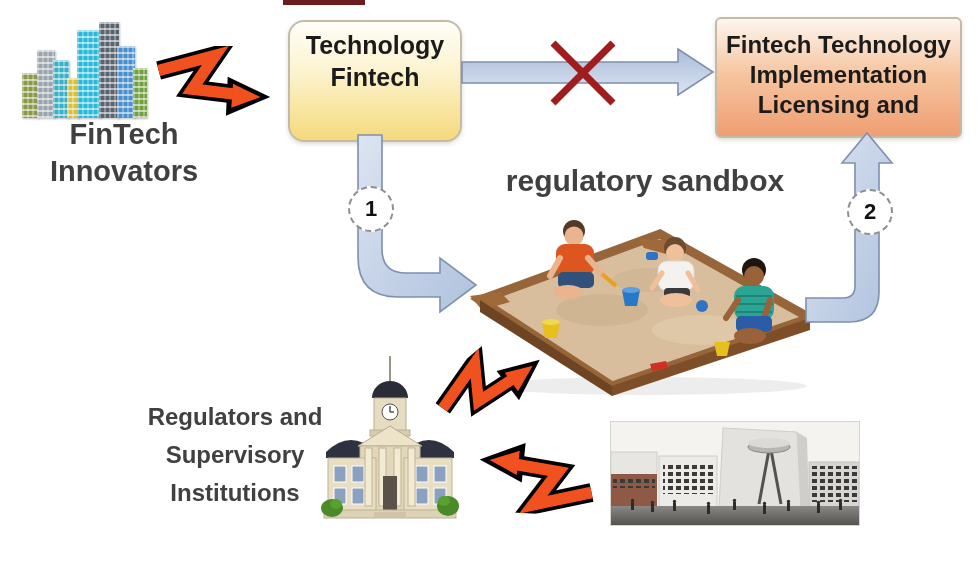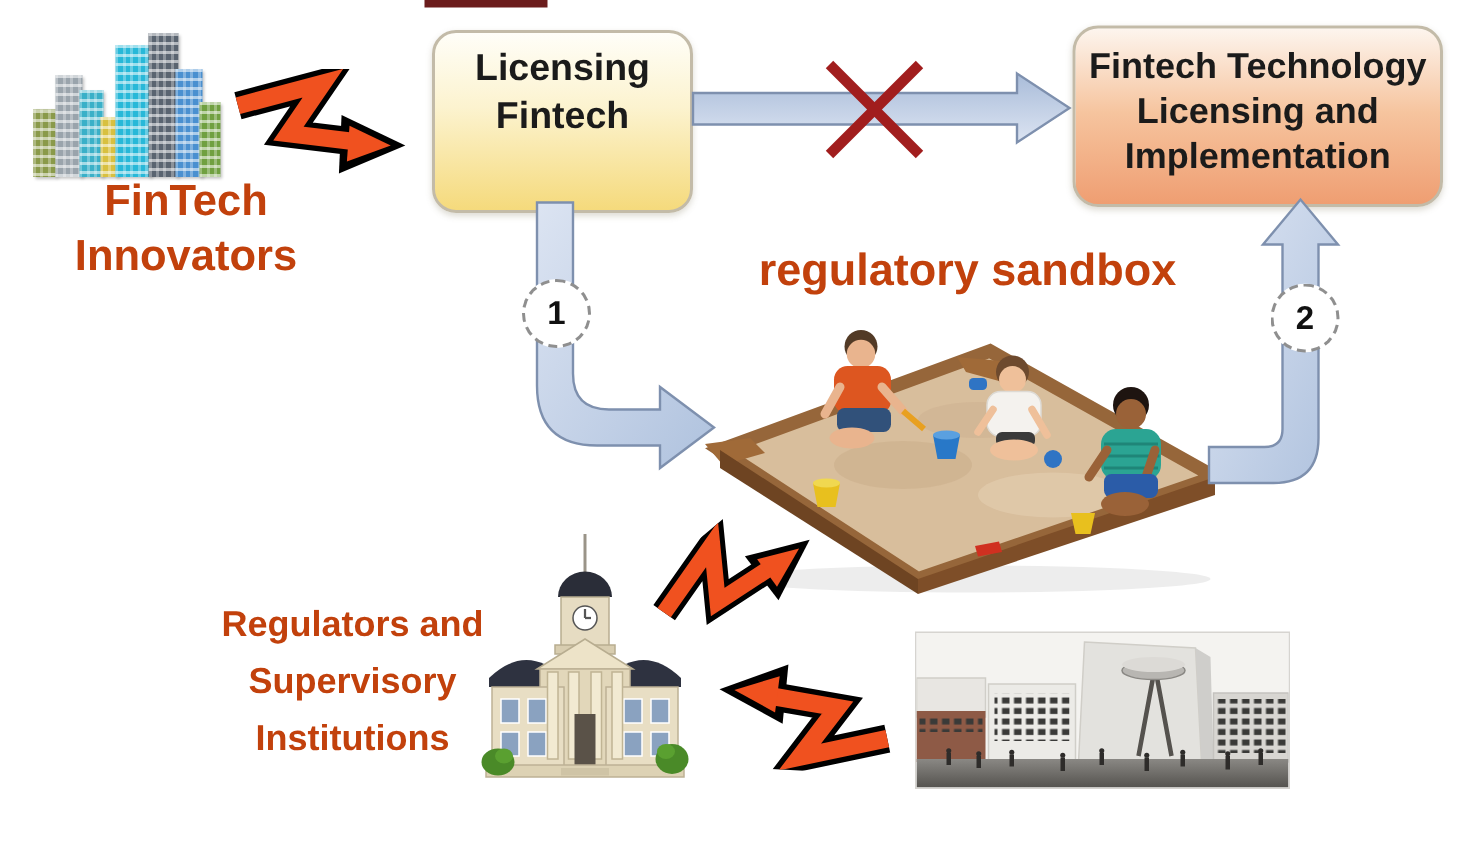--- a/index.html
+++ b/index.html
@@ -14,23 +14,23 @@
   }
   .node .ln{display:block;}
   #disruptive-node{
     left:288px;top:20px;width:170px;height:111px;
     background:linear-gradient(#fffef8,#fcf3cf 42%,#f5da7c);
     font-size:25px;line-height:32px;padding-top:7px;
   }
   #licensing-node{
     left:715px;top:17px;width:243px;height:106px;
     background:linear-gradient(#fdf5ee,#f6c49e 48%,#ef9e72);
-    font-size:24px;line-height:30px;padding-top:11px;border-radius:17px;text-align:center;
-  }
-  .biglabel{text-align:center;font-weight:bold;color:#c2410c;}
+    font-size:24px;line-height:30px;padding-top:11px;border-radius:6px;text-align:center;
+  }
+  .biglabel{text-align:center;font-weight:bold;color:#404040;}
   #fintech-label{left:12px;top:116px;width:224px;font-size:29px;line-height:37px;}
   #sandbox-label{left:505px;top:164px;width:280px;font-size:30px;line-height:34px;font-weight:bold;}
   #regulators-label{left:113px;top:398px;width:244px;font-size:24px;line-height:38px;}
   #research-label{left:602px;top:526px;width:248px;font-size:29px;line-height:34px;}
   .stepcircle{
     width:42px;height:42px;border-radius:50%;background:#fff;
     border:2px dashed #8f8f8f;display:flex;align-items:center;justify-content:center;
     font-size:22px;font-weight:bold;color:#111;
   }
   #step1-badge{left:348px;top:186px;}
@@ -81,43 +81,43 @@
   </div>
 
   <svg class="abs" id="bolt1" style="left:148px;top:46px;" width="124" height="72" viewBox="0 0 140 80">
     <path d="M12,27 L76,10 L50,48 L100,54" fill="none" stroke="#000" stroke-width="21" stroke-linejoin="miter" stroke-miterlimit="8"></path>
     <polygon points="90,34 138,57 88,78" fill="#000"></polygon>
     <path d="M12,27 L76,10 L50,48 L100,54" fill="none" stroke="#F0511F" stroke-width="13" stroke-linejoin="miter" stroke-miterlimit="8"></path>
     <polygon points="96,42 127,57 94,69" fill="#F0511F"></polygon>
   </svg>
 
   <div class="abs node" id="disruptive-node">
-    <span class="ln">Licensing</span>
+    <span class="ln">Technology</span>
     <span class="ln">Fintech</span>
   </div>
 
   <svg class="abs" style="left:460px;top:45px;" width="256" height="56" viewBox="0 0 256 56">
     <defs>
       <linearGradient id="gh" x1="0" y1="0" x2="0" y2="1">
         <stop offset="0" stop-color="#A9BCD9"></stop>
           <stop offset="1" stop-color="#DCE4F2"></stop>
       </linearGradient>
     </defs>
     <path d="M2,17 L218,17 L218,4 L253,27 L218,50 L218,38 L2,38 Z" fill="url(#gh)" stroke="#7E90AE" stroke-width="1.6"></path>
   </svg>
 
   <svg class="abs" style="left:546px;top:36px;" width="74" height="74" viewBox="0 0 74 74">
     <line x1="7" y1="7" x2="67" y2="67" stroke="#A11D1D" stroke-width="7"></line>
     <line x1="67" y1="7" x2="7" y2="67" stroke="#A11D1D" stroke-width="7"></line>
   </svg>
 
   <div class="abs node" id="licensing-node">
     <span class="ln">Fintech Technology</span>
+    <span class="ln">Implementation</span>
     <span class="ln">Licensing and</span>
-    <span class="ln">Implementation</span>
   </div>
 
   <svg class="abs" style="left:352px;top:130px;" width="132" height="190" viewBox="0 0 132 190">
     <defs>
       <linearGradient id="ge1" x1="0" y1="0" x2="1" y2="1">
         <stop offset="0" stop-color="#DCE4F2"></stop>
           <stop offset="1" stop-color="#AFC2DE"></stop>
       </linearGradient>
     </defs>
     <path d="M6,5 L30,5 L30,119 Q30,143 54,143 L88,143 L88,128 L124,155 L88,182 L88,167 L46,167 Q6,167 6,127 Z" fill="url(#ge1)" stroke="#7E90AE" stroke-width="1.6"></path>

